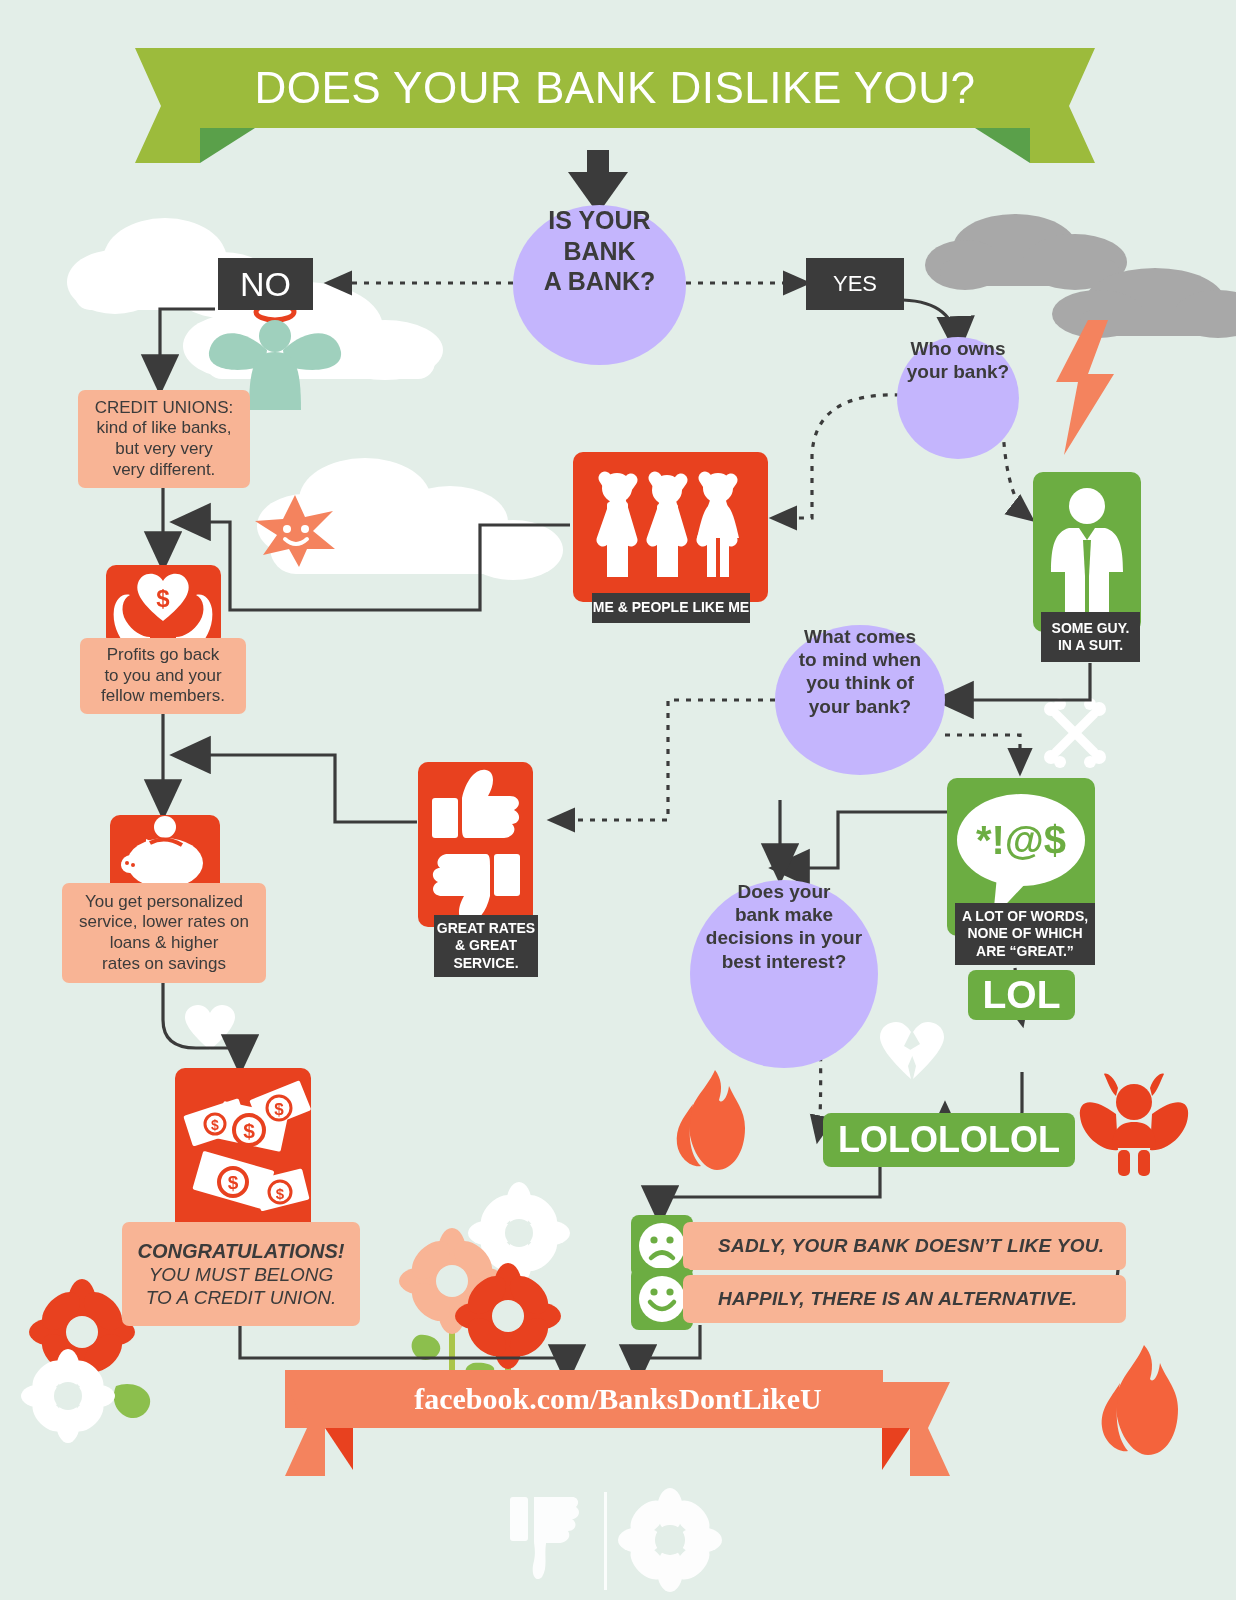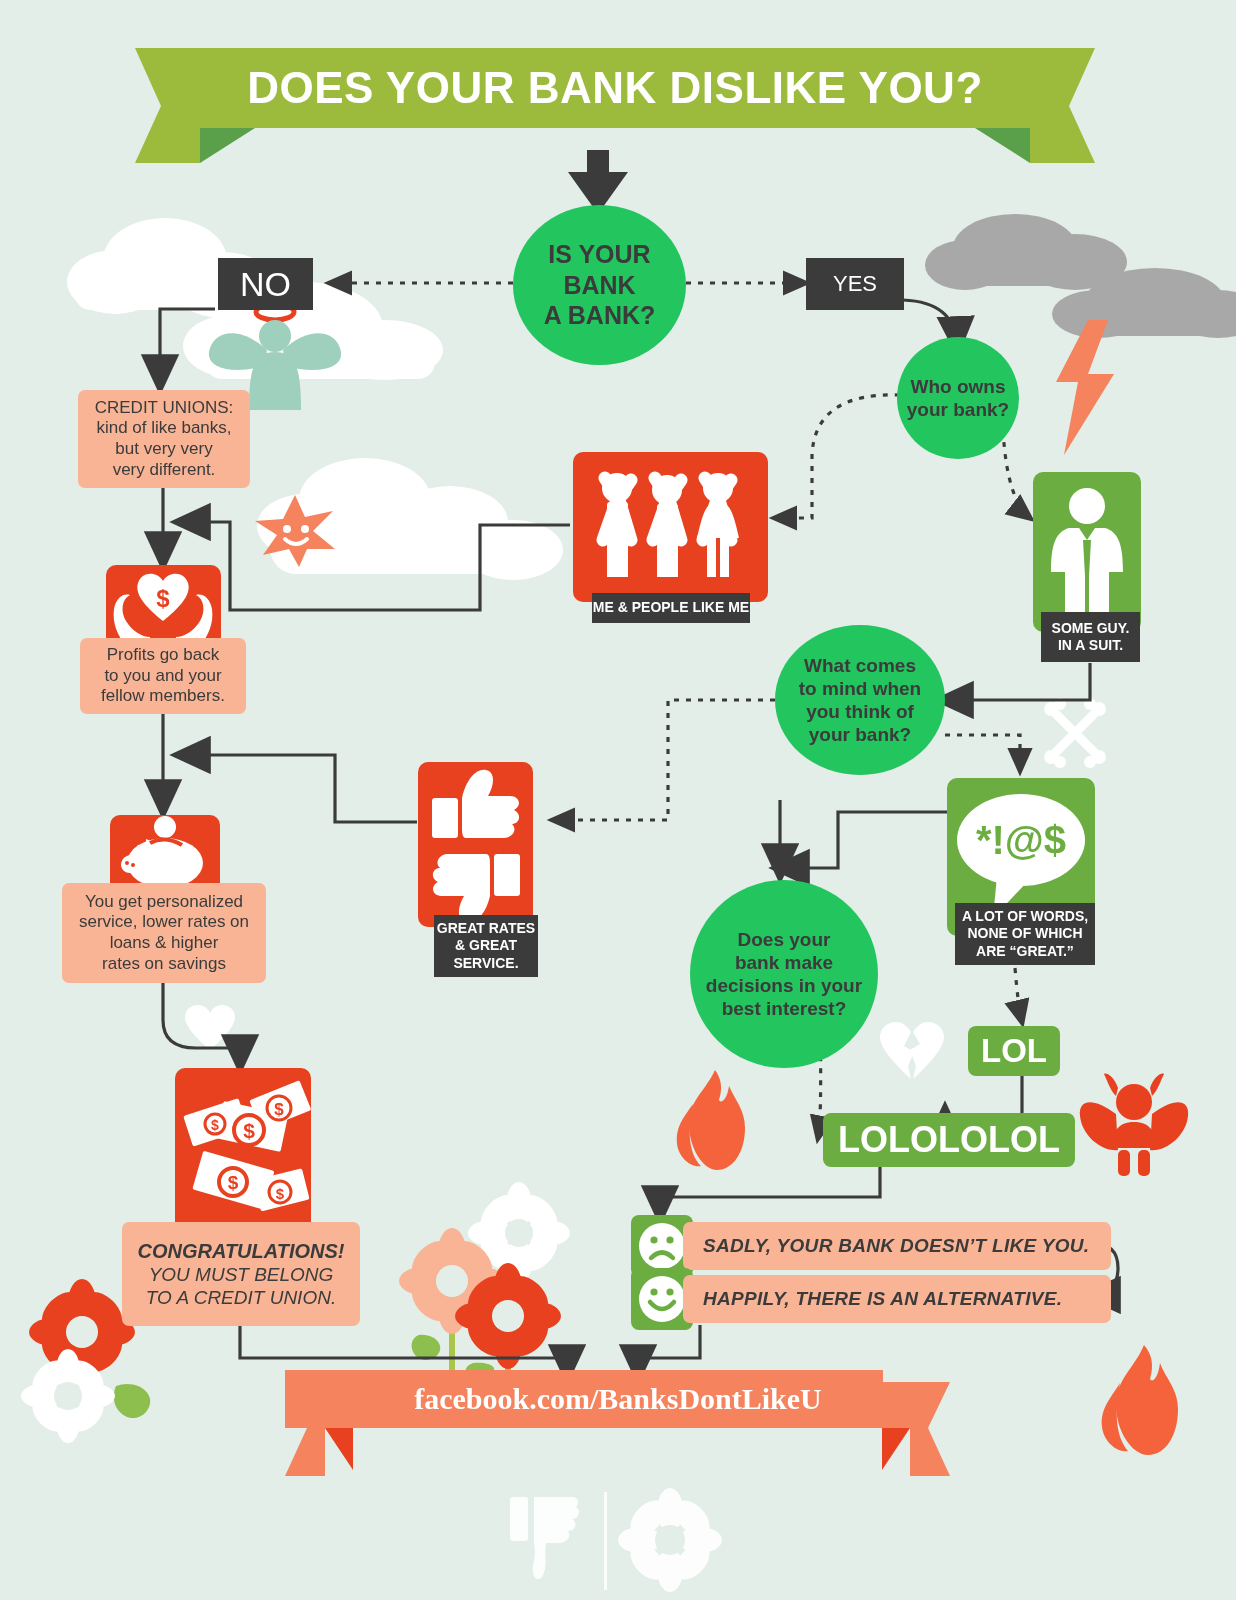--- a/index.html
+++ b/index.html
@@ -14,33 +14,33 @@
   .abs{position:absolute;}
   svg{display:block;overflow:visible;}
 
   
   .ribbon-wrap{left:135px;top:48px;width:960px;height:115px;}
   .ribbon-main{
     position:absolute;left:65px;top:0;width:830px;height:80px;
     background:#9cbb3c;display:flex;align-items:center;justify-content:center;
   }
   .ribbon-title{
-    color:#ffffff;font-size:44px;font-weight:bold;letter-spacing:0.5px;
+    color:#ffffff;font-size:44px;font-weight:normal;letter-spacing:0.5px;
     white-space:nowrap;
   }
   .ribbon-tail-l,.ribbon-tail-r{position:absolute;top:0;width:65px;height:115px;}
   .ribbon-tail-l{left:0;}
   .ribbon-tail-r{right:0;}
   .ribbon-fold-l{position:absolute;left:65px;top:80px;width:55px;height:35px;}
   .ribbon-fold-r{position:absolute;right:65px;top:80px;width:55px;height:35px;}
 
   
   .ellipse-node{
-    background:#22c55e;color:#3b3b3b;
-    display:flex;align-items:center;justify-content:center;text-align:center;
+    background:#c4b5fd;color:#3b3b3b;
+    display:flex;align-items:flex-start;justify-content:center;text-align:center;
     font-weight:bold;line-height:1.22;
   }
   .dark-label{
     background:#3b3b3b;color:#ffffff;text-align:center;
     display:flex;align-items:center;justify-content:center;
     font-weight:normal;line-height:1.2;
   }
   .peach-box{
     background:#f8b495;color:#3b3b3b;border-radius:7px;
     display:flex;align-items:center;justify-content:center;text-align:center;
@@ -52,21 +52,21 @@
     background:#6cad42;color:#ffffff;border-radius:8px;font-weight:bold;
     display:flex;align-items:center;justify-content:center;
   }
   .card-cap{
     background:#3b3b3b;color:#ffffff;text-align:center;font-weight:bold;
     display:flex;align-items:center;justify-content:center;line-height:1.22;
   }
   .msg-icon{background:#6cad42;border-radius:8px;}
   .msg-text{
     background:#f8b495;color:#3b3b3b;font-style:italic;font-weight:bold;
-    display:flex;align-items:center;padding-left:20px;letter-spacing:0.3px;
+    display:flex;align-items:center;padding-left:35px;letter-spacing:0.3px;
   }
 
   
   .fb-wrap{left:285px;top:1370px;width:665px;height:110px;}
   .fb-main{position:absolute;left:68px;top:0;width:530px;height:58px;background:#f4835e;
     display:flex;align-items:center;justify-content:center;font-family:Liberation Serif, serif;}
   .fb-text{color:#ffffff;font-size:30px;font-weight:bold;white-space:nowrap;}
   .deco{pointer-events:none;}
 </style>
 </head>
@@ -539,21 +539,21 @@
     </span>
   </div>
 
   <div class="abs ellipse-node" style="left:690px;top:880px;width:188px;height:188px;border-radius:50%;font-size:19px;white-space:pre-line;">
     <span>Does your
 bank make
 decisions in your
 best interest?</span>
   </div>
 
-  <div class="abs green-box" style="left:968px;top:1026px;width:92px;height:50px;font-size:33px;">
+  <div class="abs green-box" style="left:968px;top:970px;width:107px;height:50px;font-size:39px;">
     <span>LOL</span>
   </div>
   <div class="abs green-box" style="left:823px;top:1113px;width:252px;height:54px;font-size:36px;">
     <span>LOLOLOLOL</span>
   </div>
 
   <div class="abs msg-icon" style="left:631px;top:1215px;width:62px;height:62px;">
     <svg width="62" height="62" viewBox="0 0 62 62">
       <circle cx="31" cy="31" r="23" fill="#ffffff"></circle>
       <circle cx="23" cy="25" r="3.6" fill="#6cad42"></circle>

